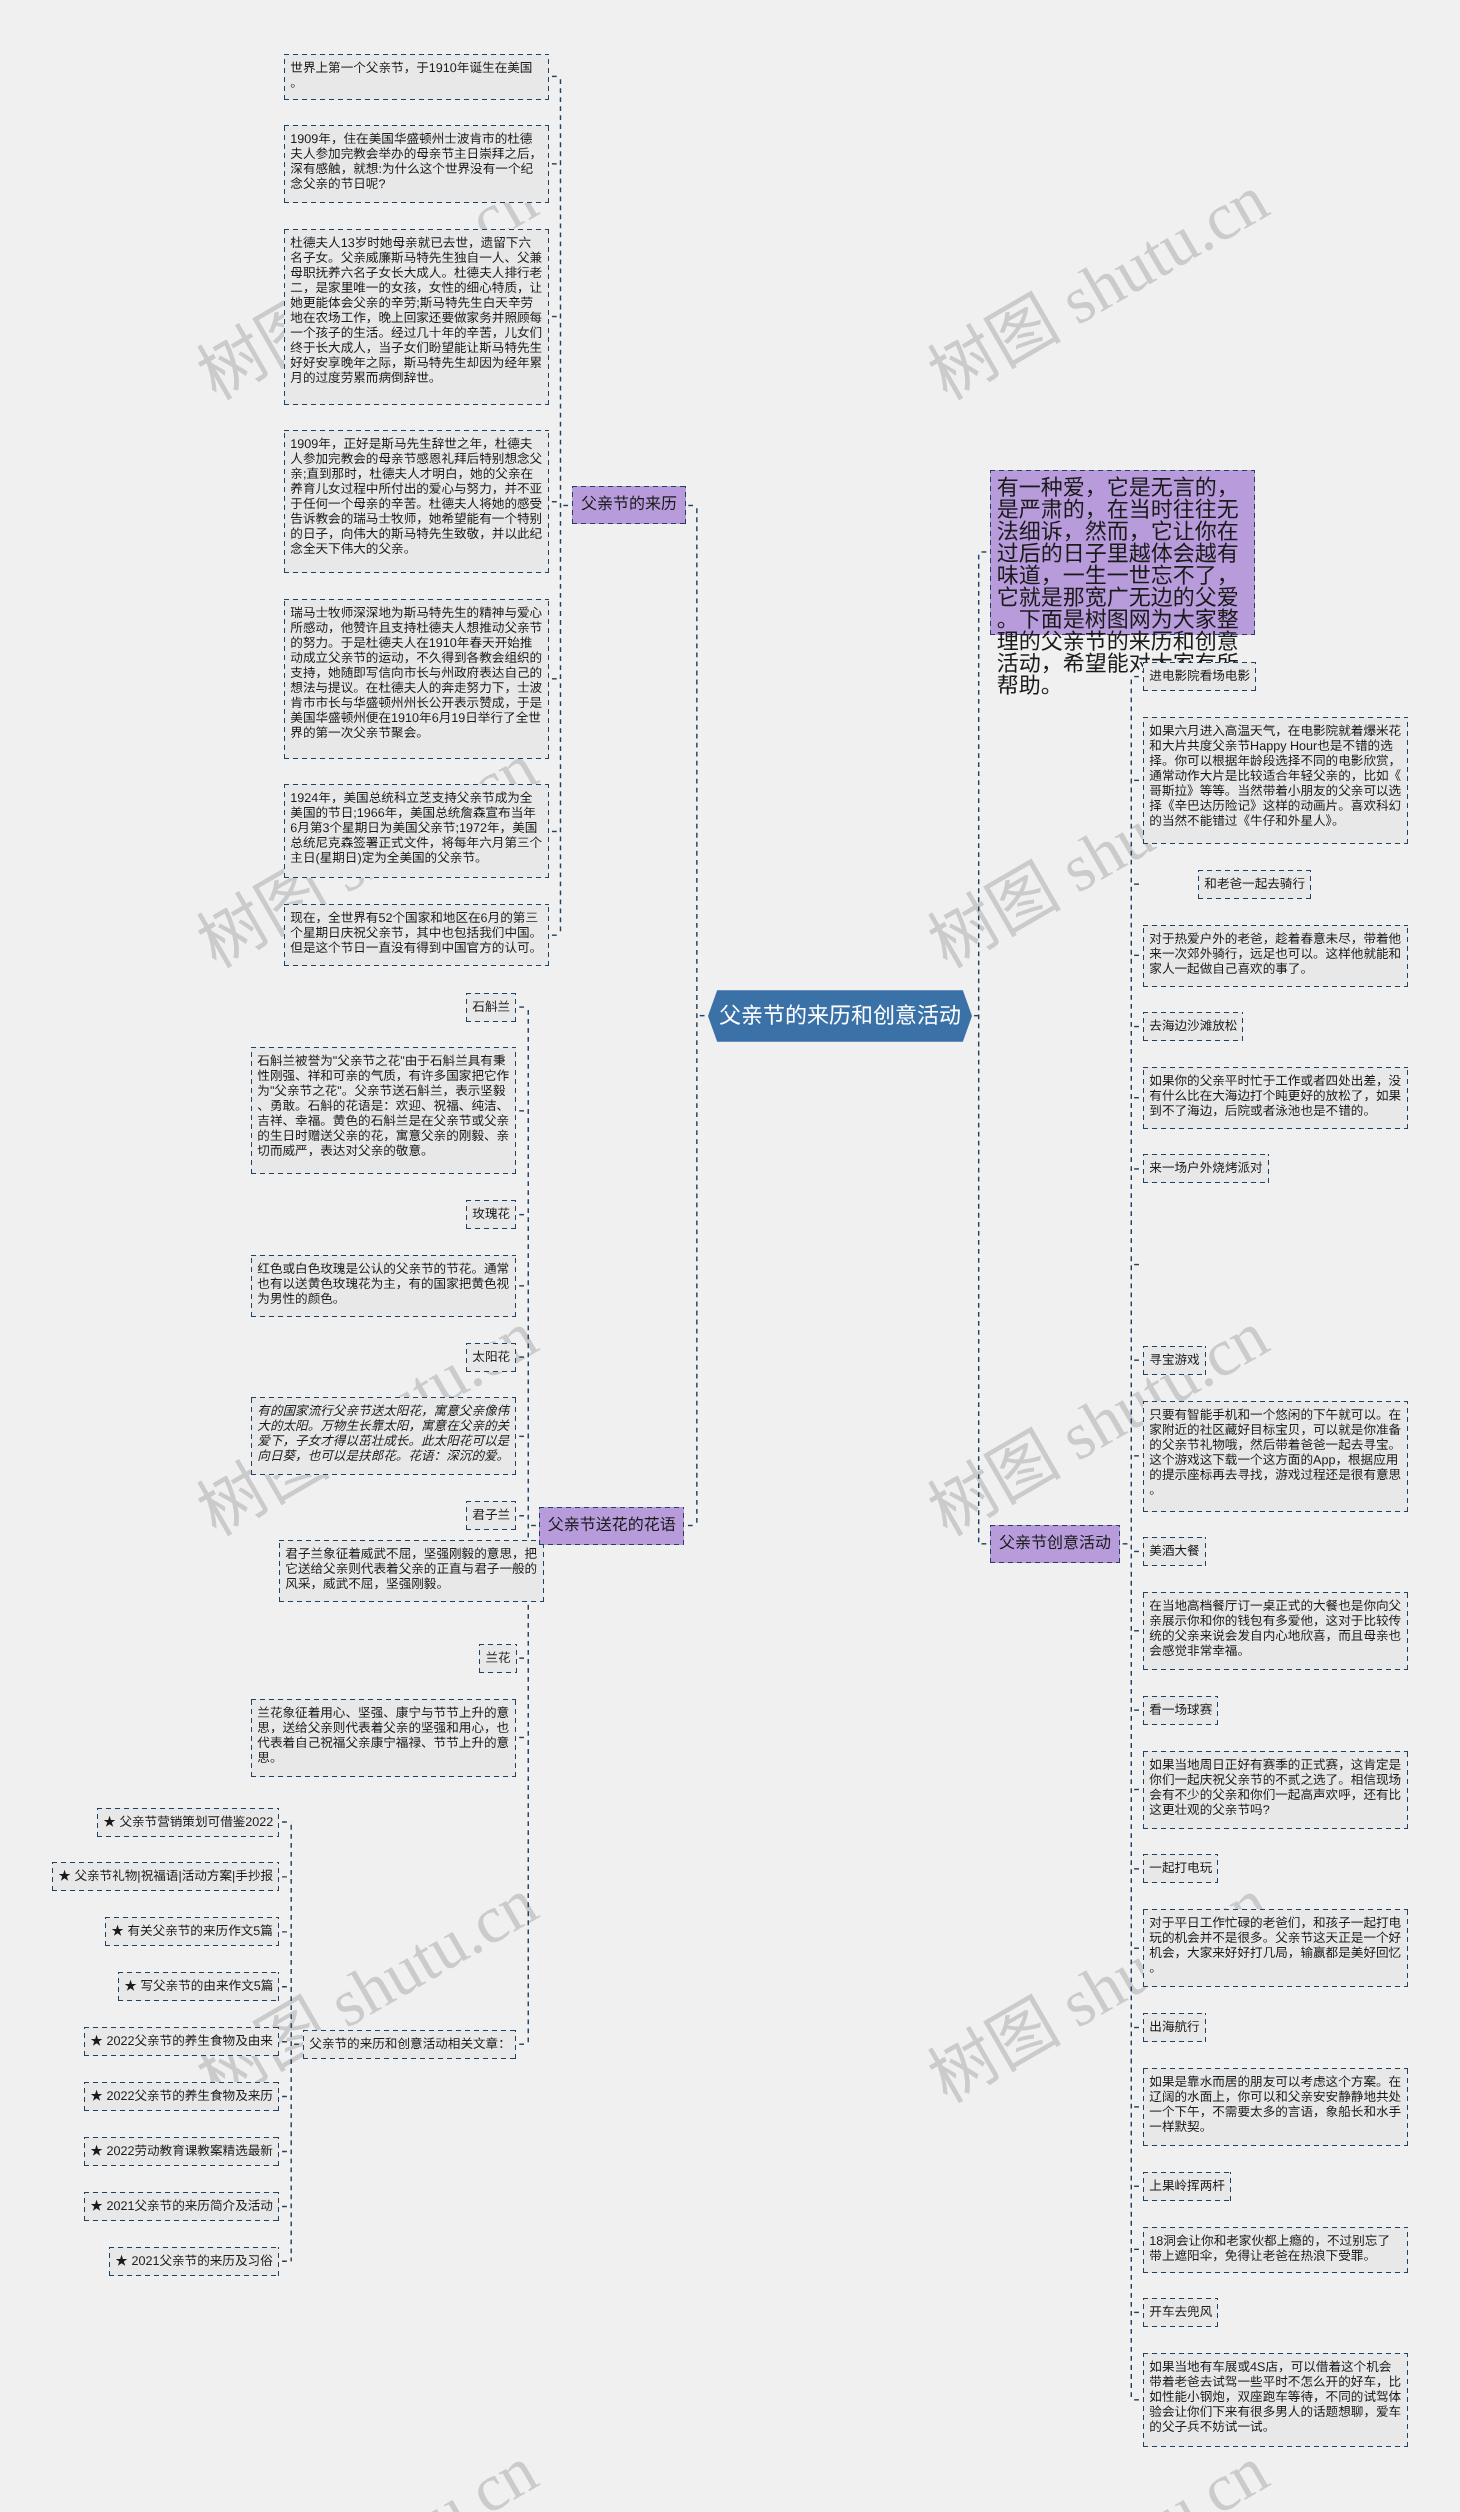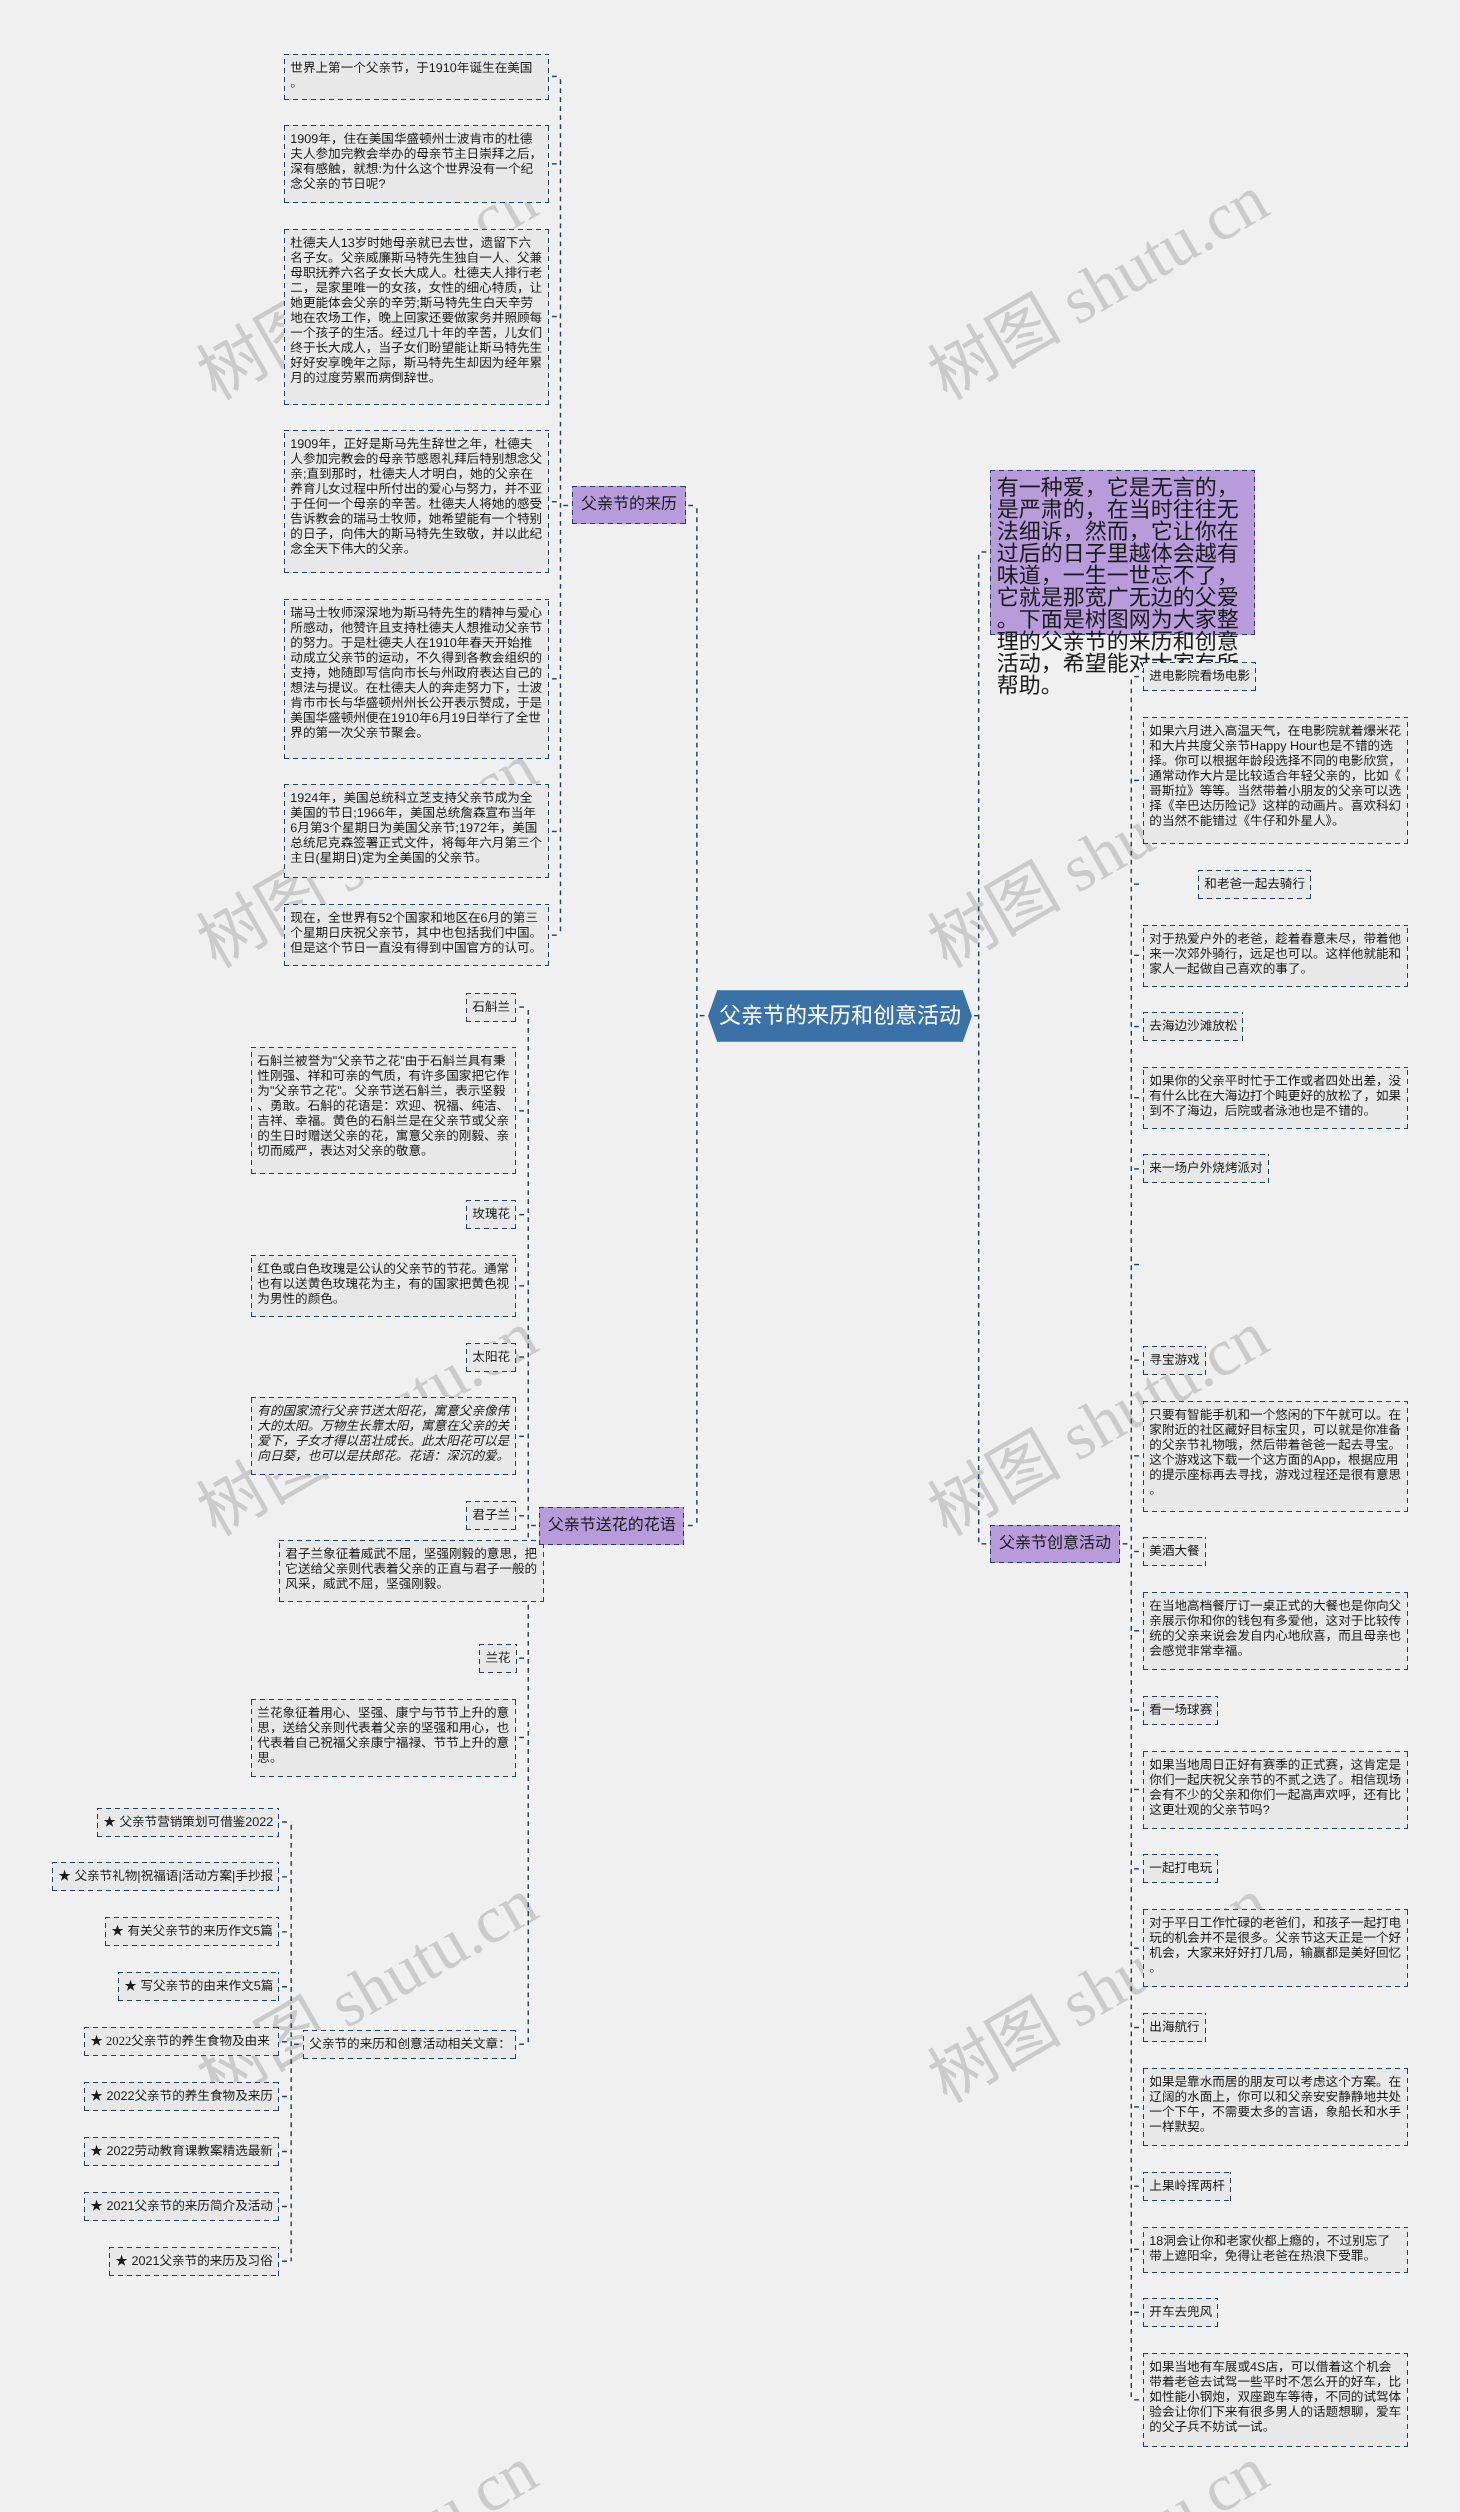--- a/index.html
+++ b/index.html
@@ -125,21 +125,21 @@
 <div class="node dash" style="left:251px;top:1397px;width:265px;height:78px;font-style:italic;">有的国家流行父亲节送太阳花，寓意父亲像伟大的太阳。万物生长靠太阳，寓意在父亲的关爱下，子女才得以茁壮成长。此太阳花可以是向日葵，也可以是扶郎花。花语：深沉的爱。</div>
 <div class="node title dash" style="left:466px;top:1501px;width:50px;height:29px;text-align:center;">君子兰</div>
 <div class="node dash" style="left:251px;top:1540px;width:265px;height:62px;margin-left:28px;">君子兰象征着威武不屈，坚强刚毅的意思，把它送给父亲则代表着父亲的正直与君子一般的风采，威武不屈，坚强刚毅。</div>
 <div class="node title dash" style="left:479px;top:1644px;width:38px;height:29px;text-align:center;">兰花</div>
 <div class="node dash" style="left:251px;top:1699px;width:265px;height:78px;">兰花象征着用心、坚强、康宁与节节上升的意思，送给父亲则代表着父亲的坚强和用心，也代表着自己祝福父亲康宁福禄、节节上升的意思。</div>
 <div class="branch dash" style="left:539px;top:1507px;width:145px;height:38px;text-align:center;">父亲节送花的花语</div>
 <div class="node title dash" style="left:97px;top:1808px;width:182px;height:29px;text-align:center;">★ 父亲节营销策划可借鉴2022</div>
 <div class="node title dash" style="left:52px;top:1862px;width:227px;height:29px;text-align:center;">★ 父亲节礼物|祝福语|活动方案|手抄报</div>
 <div class="node title dash" style="left:105px;top:1917px;width:174px;height:29px;text-align:center;">★ 有关父亲节的来历作文5篇</div>
 <div class="node title dash" style="left:118px;top:1972px;width:161px;height:29px;text-align:center;">★ 写父亲节的由来作文5篇</div>
-<div class="node title dash" style="left:84px;top:2027px;width:195px;height:29px;text-align:left;font-family:Liberation Serif, serif;">★ 2022父亲节的养生食物及由来</div>
+<div class="node title dash" style="left:84px;top:2027px;width:195px;height:29px;text-align:center;">★ 2022父亲节的养生食物及由来</div>
 <div class="node title dash" style="left:84px;top:2082px;width:195px;height:29px;text-align:center;">★ 2022父亲节的养生食物及来历</div>
 <div class="node title dash" style="left:84px;top:2137px;width:195px;height:29px;text-align:center;">★ 2022劳动教育课教案精选最新</div>
 <div class="node title dash" style="left:84px;top:2192px;width:195px;height:29px;text-align:center;">★ 2021父亲节的来历简介及活动</div>
 <div class="node title dash" style="left:109px;top:2247px;width:170px;height:29px;text-align:center;">★ 2021父亲节的来历及习俗</div>
 <div class="node title dash" style="left:303px;top:2030px;width:213px;height:29px;text-align:center;">父亲节的来历和创意活动相关文章：</div>
 <div class="intro dash" style="left:990px;top:470px;width:265px;height:165px;">有一种爱，它是无言的，是严肃的，在当时往往无法细诉，然而，它让你在过后的日子里越体会越有味道，一生一世忘不了，它就是那宽广无边的父爱。下面是树图网为大家整理的父亲节的来历和创意活动，希望能对大家有所帮助。</div>
 <div class="node title dash" style="left:1143px;top:662px;width:113px;height:29px;text-align:center;">进电影院看场电影</div>
 <div class="node dash" style="left:1143px;top:717px;width:265px;height:127px;">如果六月进入高温天气，在电影院就着爆米花和大片共度父亲节Happy Hour也是不错的选择。你可以根据年龄段选择不同的电影欣赏，通常动作大片是比较适合年轻父亲的，比如《哥斯拉》等等。当然带着小朋友的父亲可以选择《辛巴达历险记》这样的动画片。喜欢科幻的当然不能错过《牛仔和外星人》。</div>
 <div class="node title dash" style="left:1198px;top:870px;width:113px;height:29px;text-align:center;">和老爸一起去骑行</div>
 <div class="node dash" style="left:1143px;top:925px;width:265px;height:62px;">对于热爱户外的老爸，趁着春意未尽，带着他来一次郊外骑行，远足也可以。这样他就能和家人一起做自己喜欢的事了。</div>

